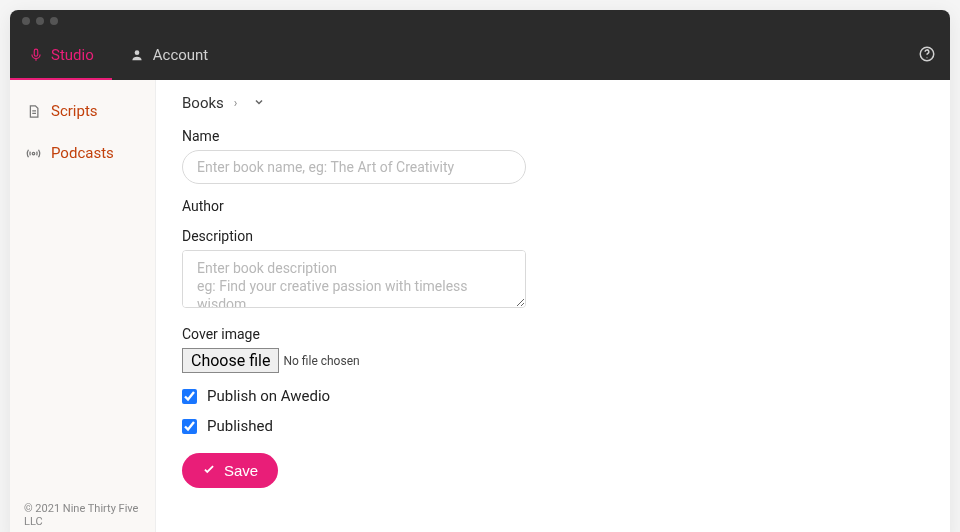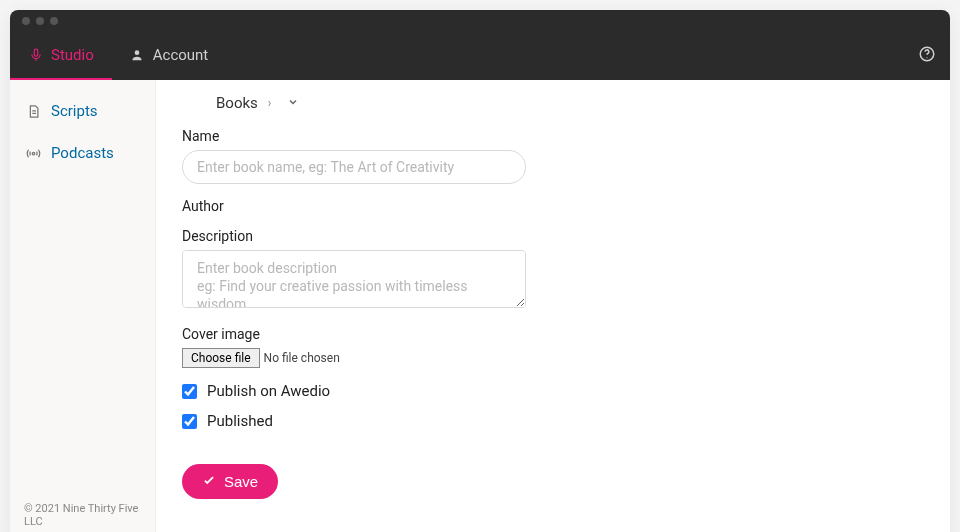--- a/index.html
+++ b/index.html
@@ -68,21 +68,21 @@
     display: flex;
     flex-direction: column;
     padding-top: 10px;
   }
   .side-item {
     display: flex;
     align-items: center;
     gap: 10px;
     padding: 12px 16px;
     font-size: 15px;
-    color: #0369a1;
+    color: #c2410c;
     cursor: pointer;
   }
   .side-item.active {
     color: #e91e78;
     font-weight: 500;
   }
   .side-item svg { width: 15px; height: 15px; }
   .footer {
     margin-top: auto;
     padding: 12px 14px 14px;
@@ -93,21 +93,20 @@
     flex: 1;
     padding: 14px 26px 20px 26px;
   }
   .breadcrumb {
     display: flex;
     align-items: center;
     gap: 10px;
     font-size: 15px;
     color: #333;
     margin-bottom: 16px;
-    margin-left: 34px;
   }
   .breadcrumb .chev { color: #888; font-size: 12px; }
   .breadcrumb .dd { color: #666; cursor: pointer; margin-left: 6px; }
   .field { margin-bottom: 14px; }
   .field-label {
     font-size: 14px;
     color: #222;
     margin-bottom: 6px;
     display: block;
   }
@@ -131,21 +130,21 @@
     line-height: 1.3;
   }
   .file-row {
     display: flex;
     align-items: center;
     gap: 4px;
     font-size: 12px;
     color: #444;
   }
   .file-btn {
-    font-size: 12px;
+    font-size: 16px;
     padding: 2px 8px;
     border: 1px solid #888;
     background: #efefef;
     cursor: pointer;
     font-family: inherit;
   }
   .check-row {
     display: flex;
     align-items: center;
     gap: 10px;
@@ -162,21 +161,21 @@
     display: inline-flex;
     align-items: center;
     gap: 8px;
     background: #e91e78;
     color: #fff;
     border: none;
     border-radius: 20px;
     padding: 9px 20px;
     font-size: 15px;
     cursor: pointer;
-    margin-top: 22px;
+    margin-top: 6px;
   }
   .save-btn svg { width: 14px; height: 14px; }
 </style>
 </head>
 <body>
 
 <div class="window">
 
   <div class="titlebar">
     <div class="dot"></div>

